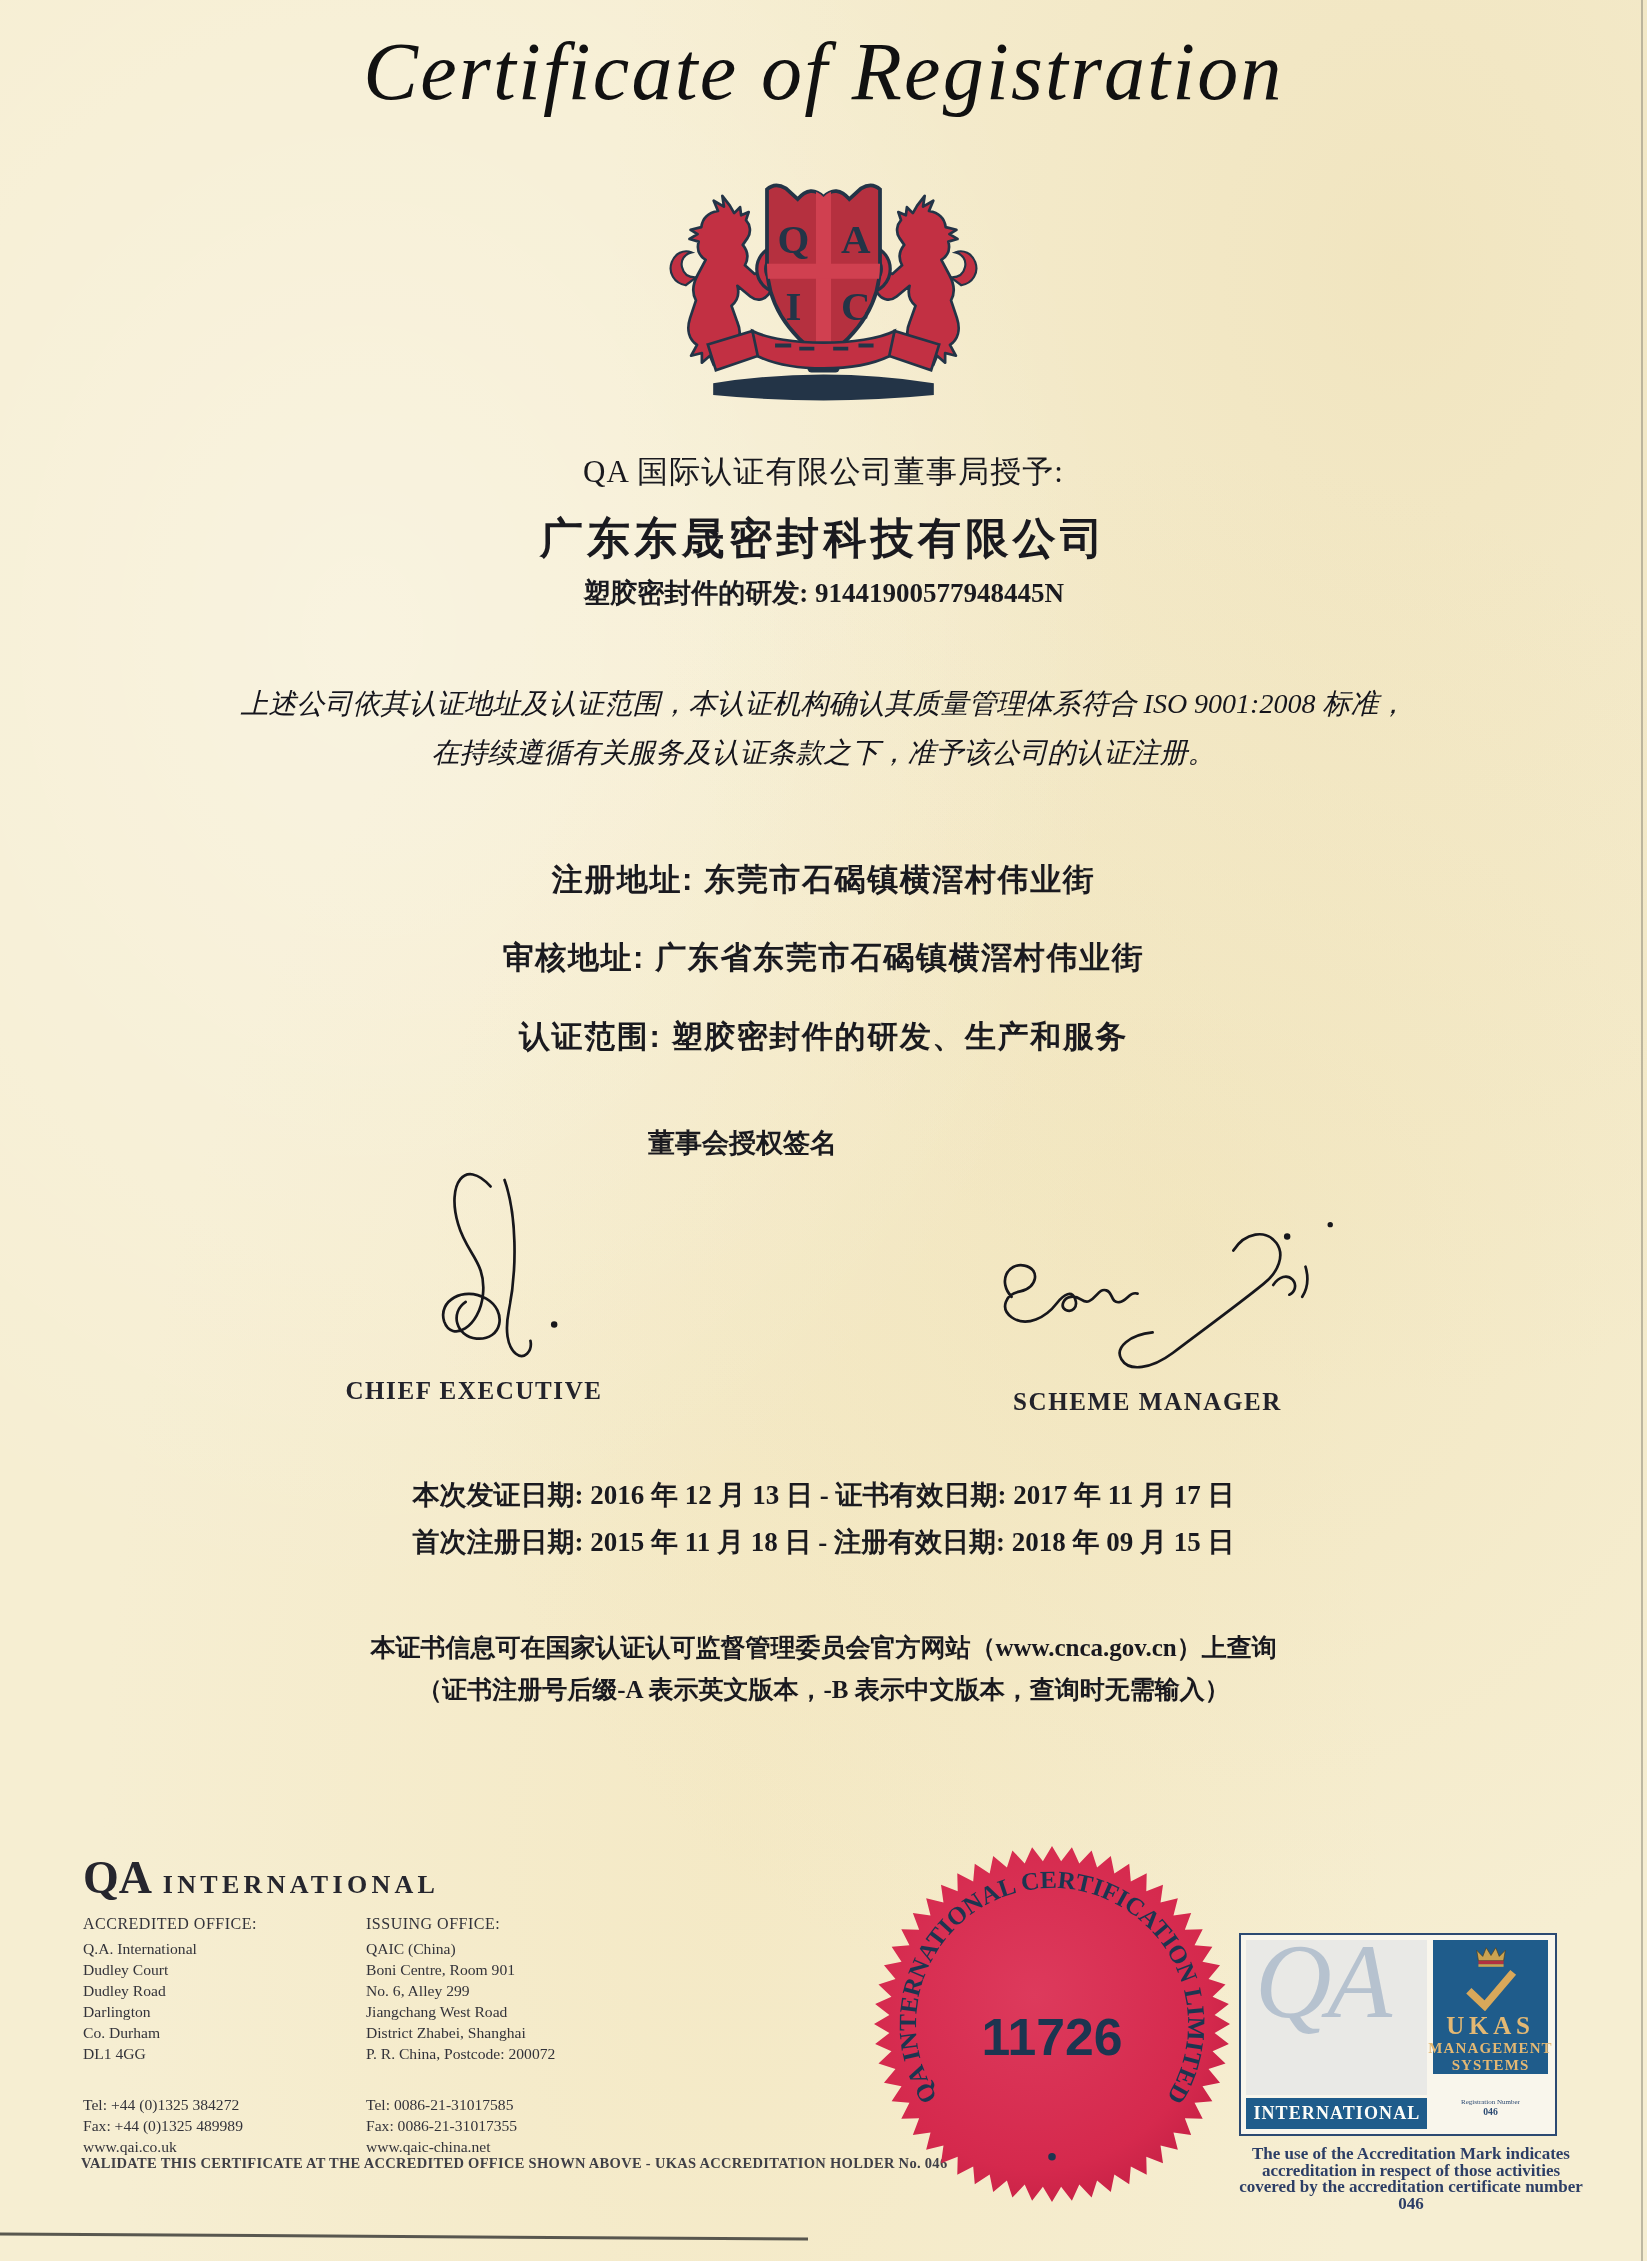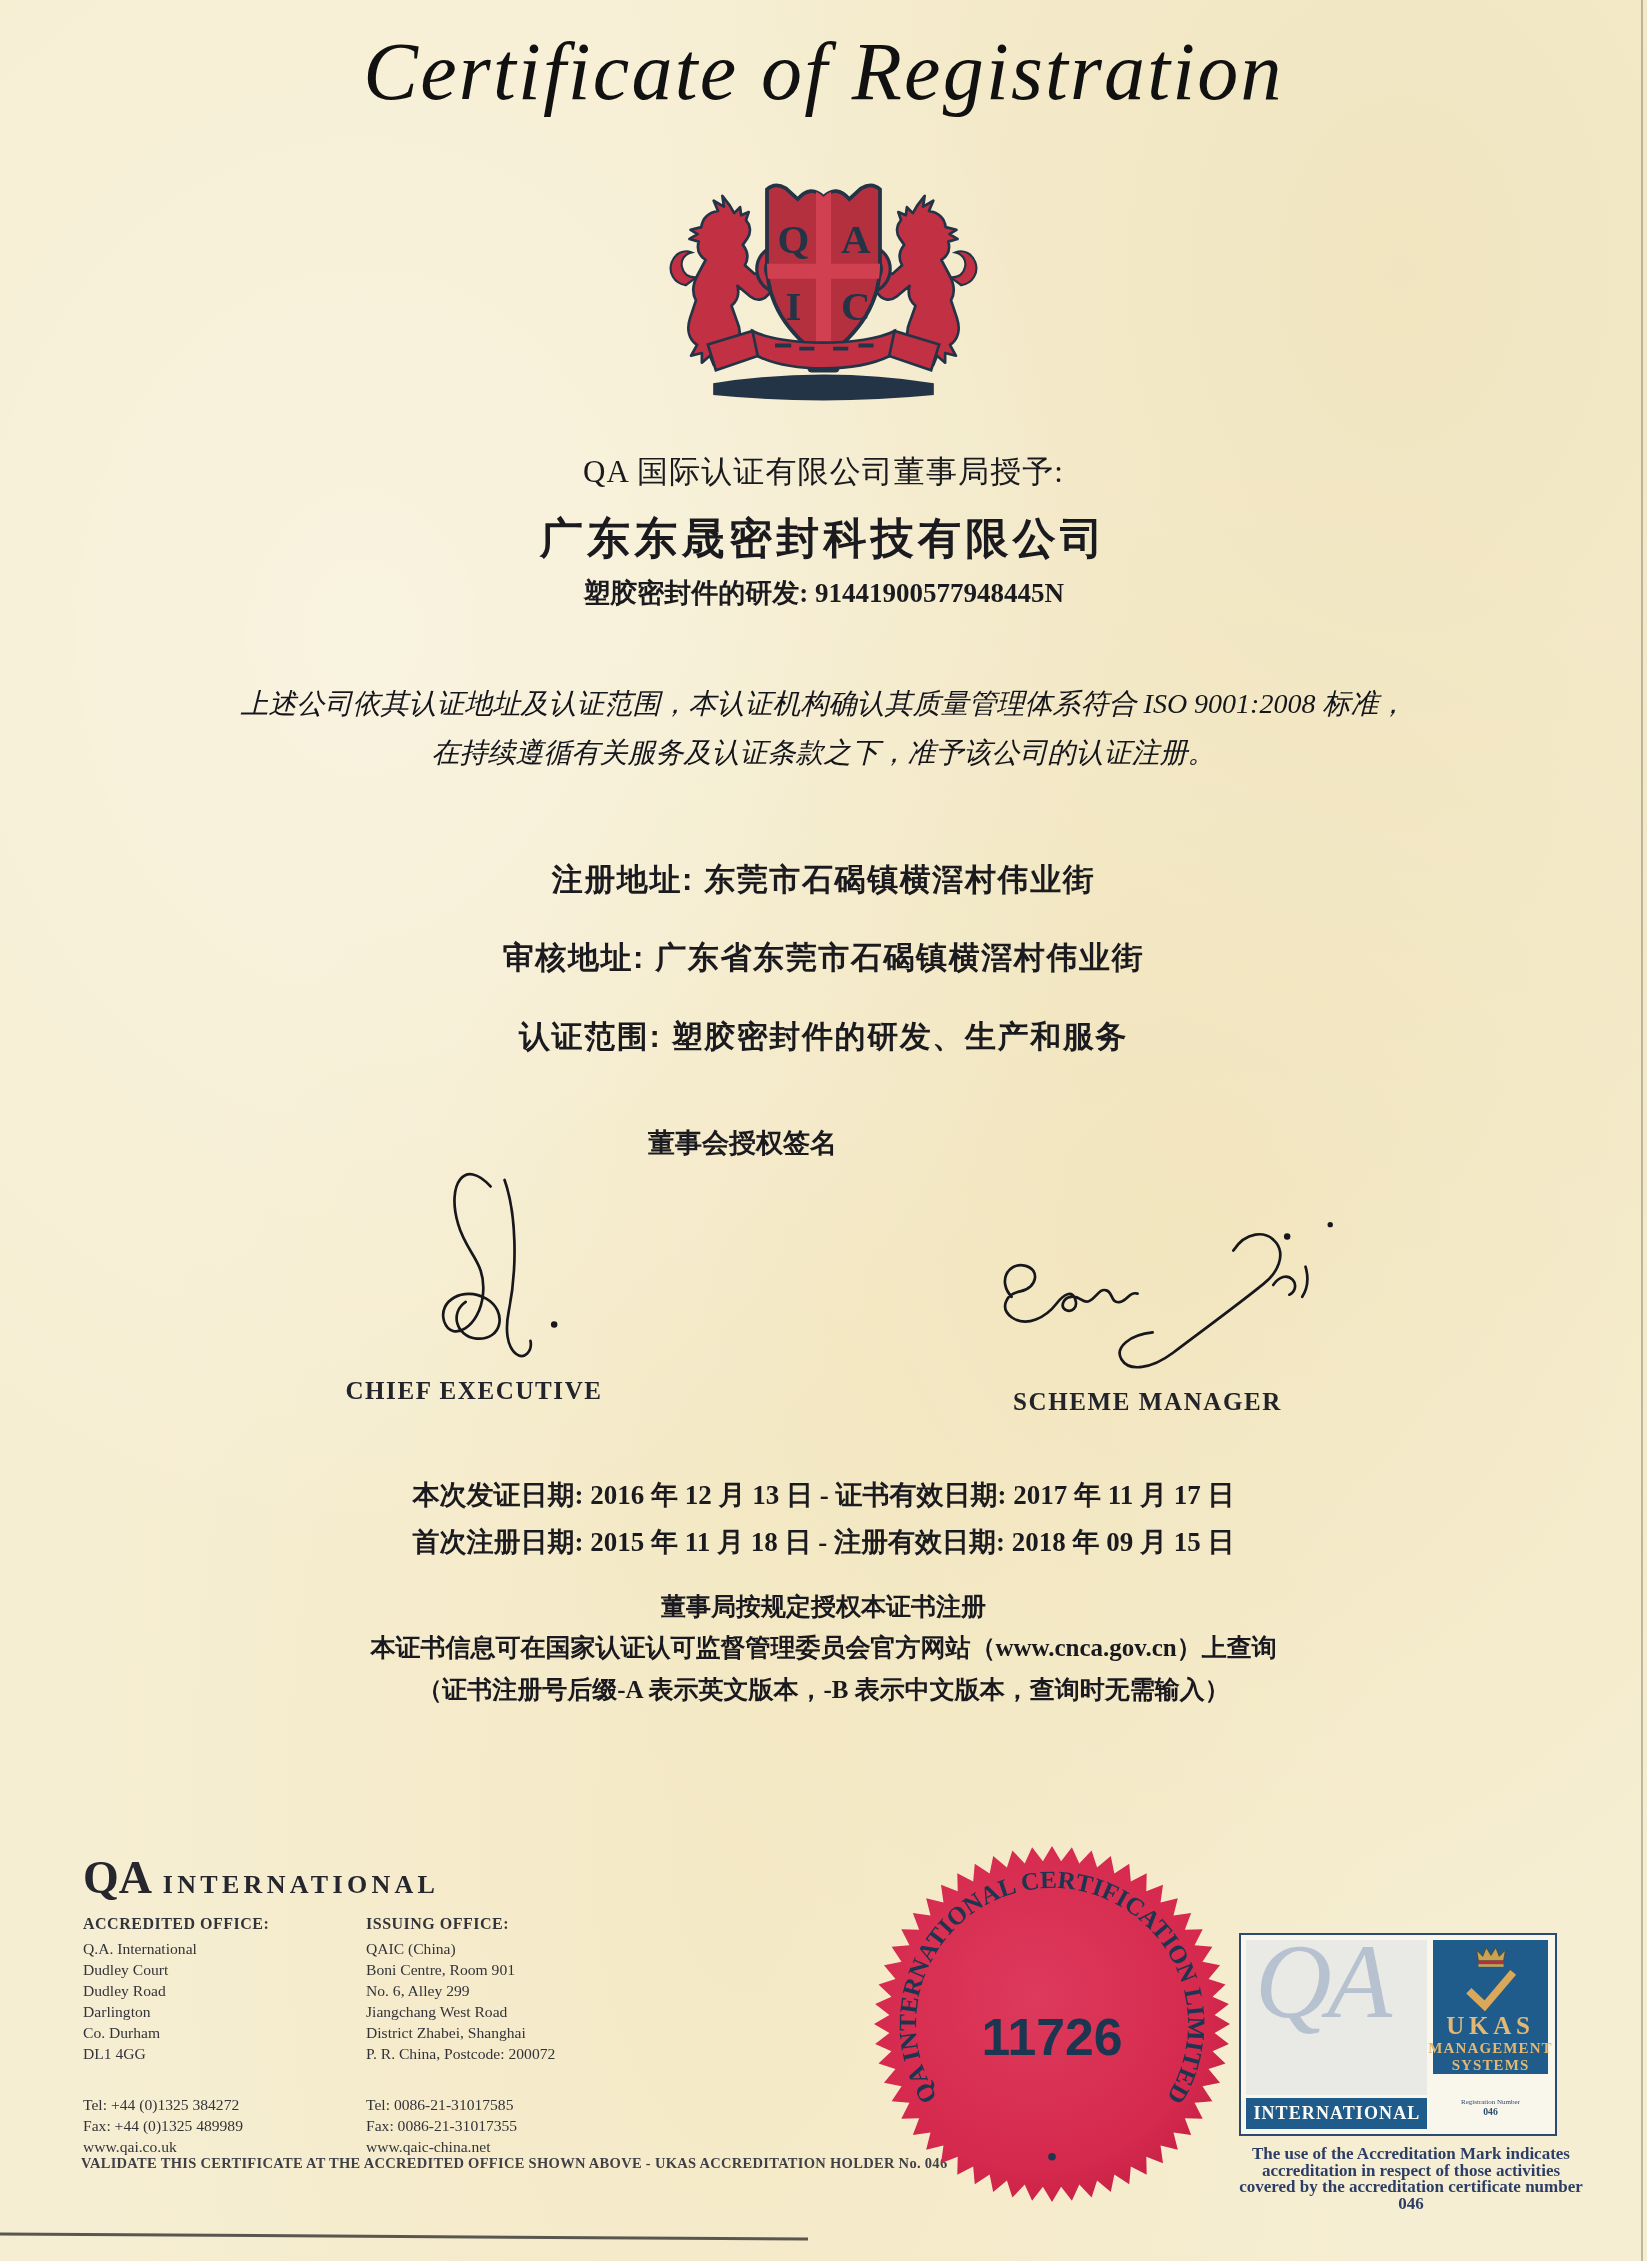--- a/index.html
+++ b/index.html
@@ -43,21 +43,21 @@
   #date1{top:1477px;} #date2{top:1524px;}
 
   .note{font-size:25px;font-weight:700;color:#19191f;}
   #note0{top:1590px;} #note1{top:1631px;} #note2{top:1673px;} #note3{top:1715px;}
 
   #qa-intl{left:83px;top:1851px;display:flex;align-items:baseline;gap:10.8px;color:#26262e;}
   #qa-intl .qa-big{font-size:46px;font-weight:600;}
   #qa-intl .qa-word{font-size:26px;letter-spacing:4.3px;font-weight:600;}
 
   .office{width:302px;font-size:15.6px;line-height:21px;color:#33333a;}
-  .office .oh{font-weight:700;font-size:16px;margin-bottom:4.3px;letter-spacing:0.5px;}
+  .office .oh{font-weight:400;font-size:16px;margin-bottom:4.3px;letter-spacing:0.5px;}
   .office .contact{margin-top:30px;}
   #acc-office{left:83px;top:1913px;}
   #iss-office{left:366px;top:1913px;}
 
   #validate{left:81px;top:2155px;width:937px;font-size:14.5px;font-weight:600;
             letter-spacing:0.3px;color:#3f3f46;}
 
   #seal{left:874px;top:1846px;}
 
   #ukas-box{left:1239px;top:1933px;width:318px;height:203px;border:2.7px solid #2c4a72;
@@ -160,21 +160,20 @@
     <circle cx="600" cy="66" r="6" fill="#17171c"></circle>
     <circle cx="680" cy="44" r="5" fill="#17171c"></circle>
   </svg>
 
   <div id="chief" class="abs sig-title">CHIEF EXECUTIVE</div>
   <div id="scheme" class="abs sig-title">SCHEME MANAGER</div>
 
   <div id="date1" class="abs ctr dateline">本次发证日期: 2016 年 12 月 13 日 - 证书有效日期: 2017 年 11 月 17 日</div>
   <div id="date2" class="abs ctr dateline">首次注册日期: 2015 年 11 月 18 日 - 注册有效日期: 2018 年 09 月 15 日</div>
 
-  <div id="note0" class="abs ctr note">董事局按规定授权本证书注册</div>
   <div id="note1" class="abs ctr note">本证书信息可在国家认证认可监督管理委员会官方网站（www.cnca.gov.cn）上查询</div>
   <div id="note2" class="abs ctr note">（证书注册号后缀-A 表示英文版本，-B 表示中文版本，查询时无需输入）</div>
 
   <div id="qa-intl" class="abs">
     <span class="qa-big">QA</span>
     <span class="qa-word">INTERNATIONAL</span>
   </div>
 
   <div id="acc-office" class="abs office">
     <div class="oh">ACCREDITED OFFICE:</div>

